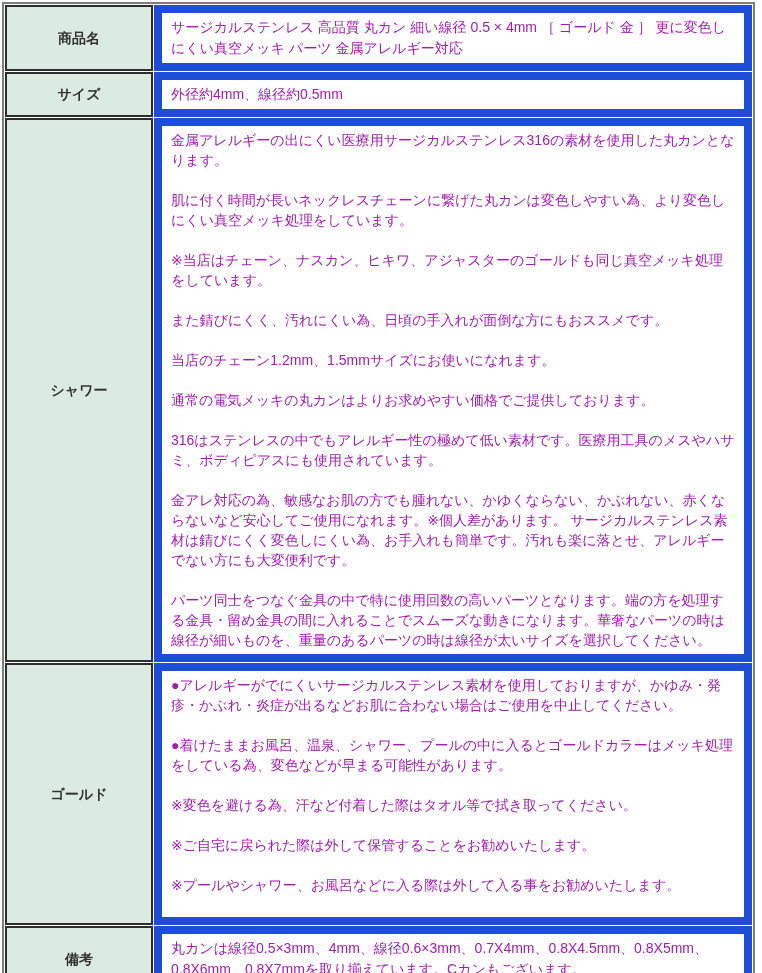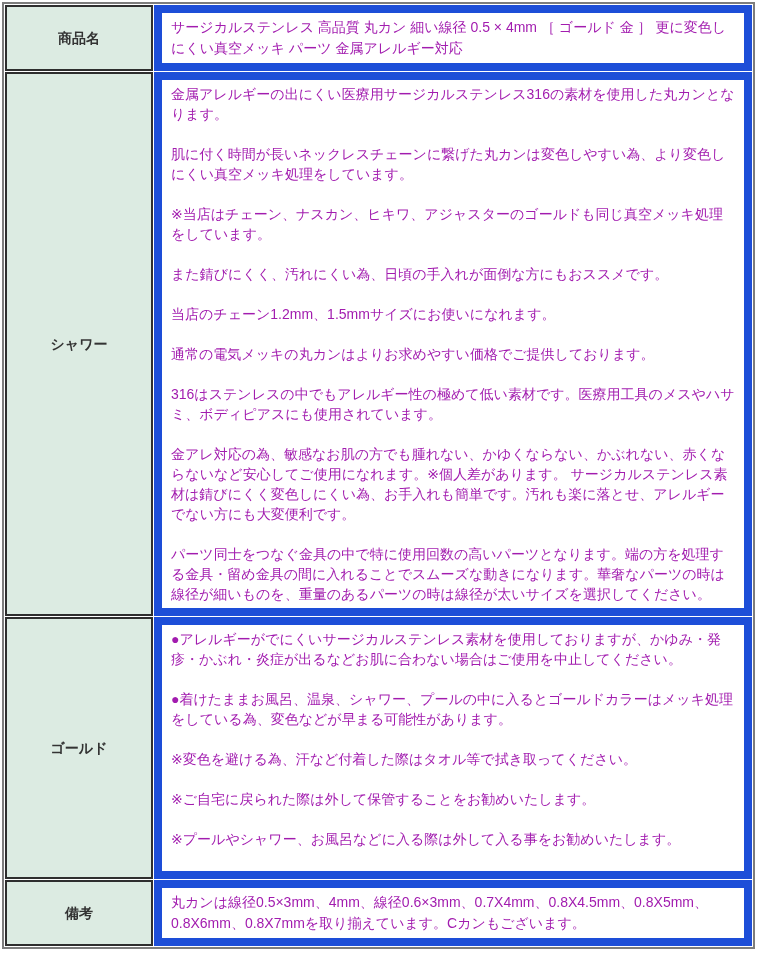--- a/index.html
+++ b/index.html
@@ -58,20 +58,24 @@
 </head>
 <body>
 
 <div class="page">
   <table class="spec">
     <tbody>
       <tr>
         <th class="lbl">商品名</th>
         <td class="val">サージカルステンレス 高品質 丸カン 細い線径 0.5 × 4mm ［ ゴールド 金 ］ 更に変色しにくい真空メッキ パーツ 金属アレルギー対応</td>
       </tr>
+      <tr>
+        <th class="lbl">サイズ</th>
+        <td class="val">外径約4mm、線径約0.5mm</td>
+      </tr>
       <tr class="big">
         <th class="lbl">シャワー</th>
         <td class="val">金属アレルギーの出にくい医療用サージカルステンレス316の素材を使用した丸カンとなります。
 
 肌に付く時間が長いネックレスチェーンに繋げた丸カンは変色しやすい為、より変色しにくい真空メッキ処理をしています。
 
 ※当店はチェーン、ナスカン、ヒキワ、アジャスターのゴールドも同じ真空メッキ処理をしています。
 
 また錆びにくく、汚れにくい為、日頃の手入れが面倒な方にもおススメです。
 

